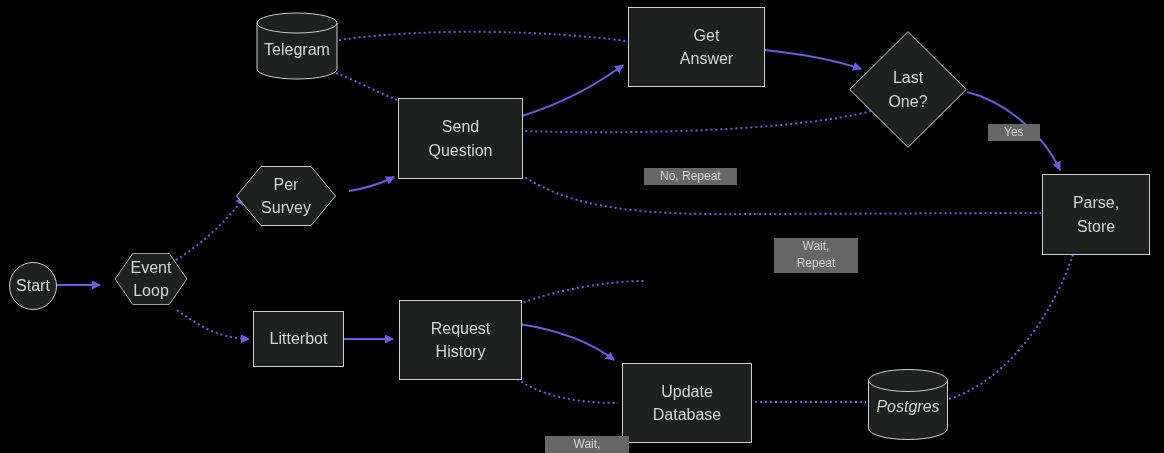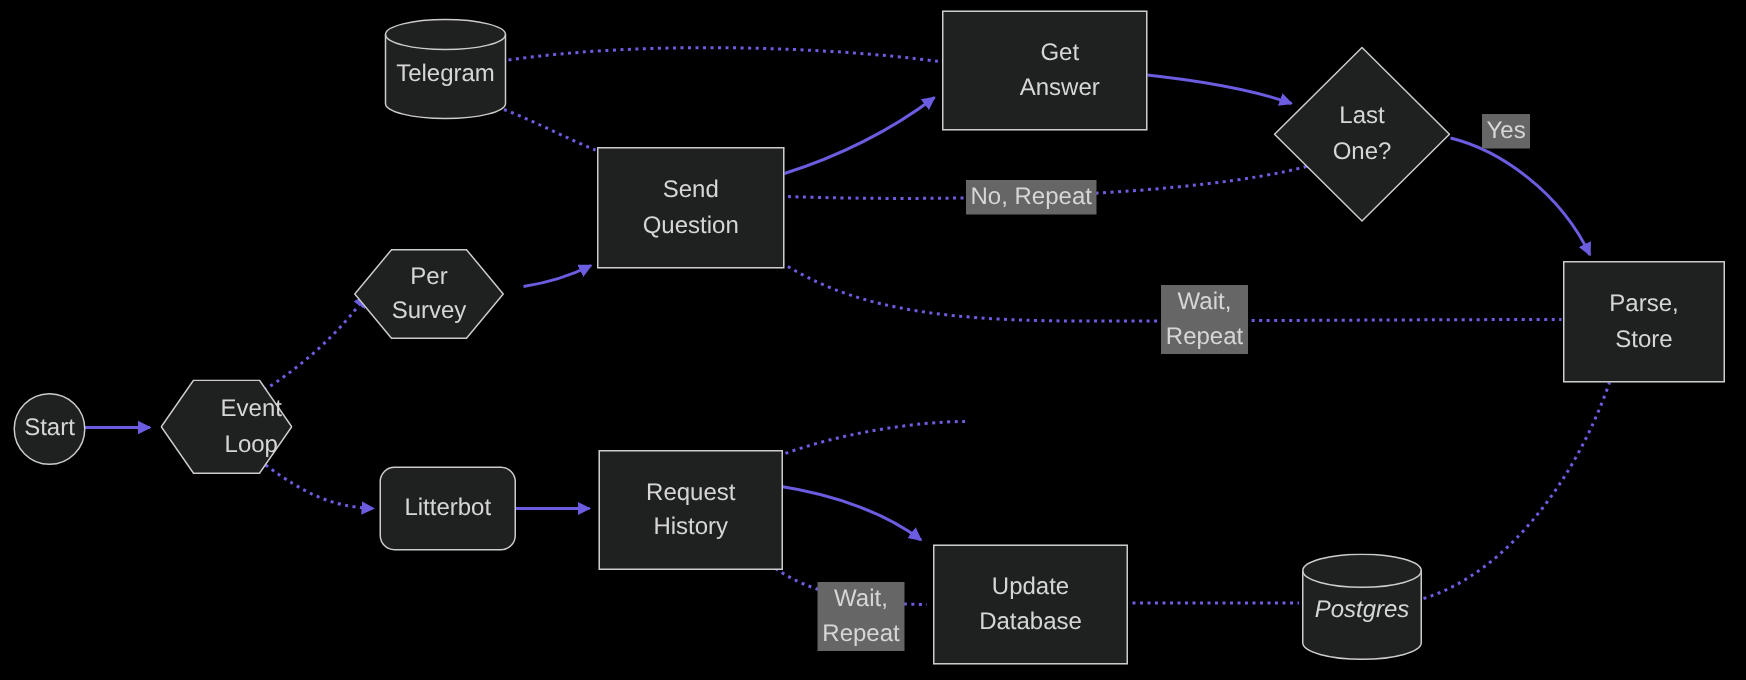--- a/index.html
+++ b/index.html
@@ -28,38 +28,39 @@
   .node {
     position: absolute;
     display: flex;
     align-items: center;
     justify-content: center;
     text-align: center;
     font-size: 16px;
     line-height: 1.45;
   }
   .node.rect { background: var(--node-fill); border: 1px solid var(--node-border); }
-  .node.round { border-radius: 10px; }
+  .node.round { border-radius: 0; }
   .node.circle { background: var(--node-fill); border: 1px solid var(--node-border); border-radius: 50%; }
   .shape { position: absolute; left: 0; top: 0; width: 100%; height: 100%; }
   .shape polygon, .shape .body { fill: var(--node-fill); stroke: var(--node-border); stroke-width: 1; }
   .shape .lid { fill: none; stroke: var(--node-border); stroke-width: 1; }
   .nlabel { position: relative; z-index: 1; }
   .node.cylinder { align-items: flex-start; }
   .node.cylinder .nlabel { margin-top: 26px; }
 
   .edge-label {
     position: absolute;
     background: var(--label-bg);
     color: var(--text);
-    font-size: 16px;
+    font-size: 12px;
     line-height: 1.45;
     text-align: center;
-    padding: 0 3px;
+    padding: 0 16px;
     z-index: 2;
+    margin-top: 48px;
   }
 </style>
 </head>
 <body>
 
 <div class="canvas">
 
   <svg class="edges" viewBox="0 0 1164 453">
     <defs>
       <marker id="arrow" markerUnits="userSpaceOnUse" markerWidth="12" markerHeight="12" refX="8" refY="4.5" orient="auto">
@@ -82,21 +83,21 @@
     <path class="edge solid" d="M519,324 C558,330 592,343 614,360" marker-end="url(#arrow)"></path>
     <path class="edge dotted" d="M517,379 C540,395 574,403 618,403"></path>
     <path class="edge dotted" d="M750,402 H866"></path>
     <path class="edge dotted" d="M949,399 C1005,382 1052,318 1074,252"></path>
   </svg>
 
   <div class="node circle" style="left:9px; top:262px; width:46px; height:46px;">
     <span class="nlabel">Start</span>
   </div>
 
-  <div class="node" style="left:107px; top:253px; width:88px; height:63px;justify-content:flex-end;">
+  <div class="node" style="left:107px; top:253px; width:88px; height:52px;">
     <svg class="shape" viewBox="0 0 88 63">
       <polygon points="22,0.5 66,0.5 87.5,31.5 66,62.5 22,62.5 0.5,31.5"></polygon>
     </svg>
     <span class="nlabel" style="width:55px;">Event Loop</span>
   </div>
 
   <div class="node" style="left:236px; top:163px; width:100px; height:66px;justify-content:center;">
     <svg class="shape" viewBox="0 0 100 60">
       <polygon points="25,0.5 75,0.5 99.5,30 75,59.5 25,59.5 0.5,30"></polygon>
     </svg>

